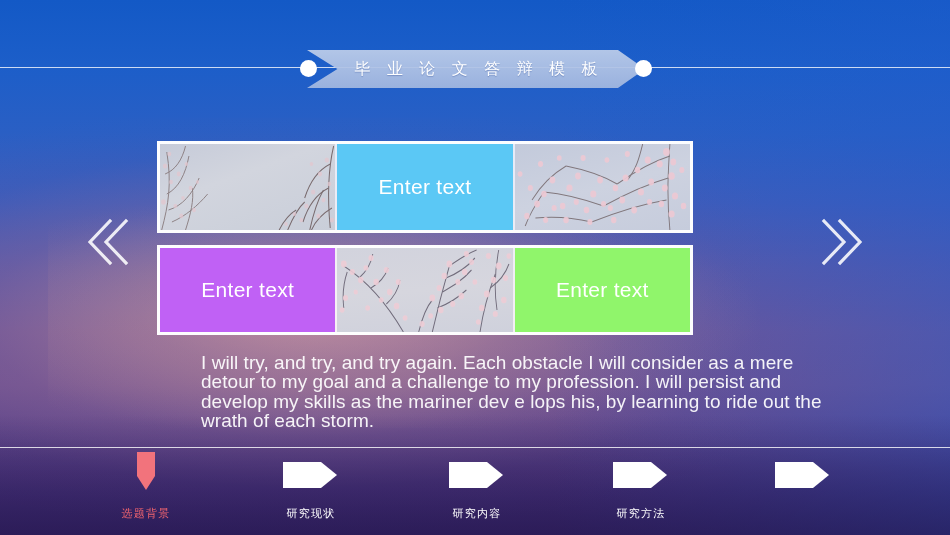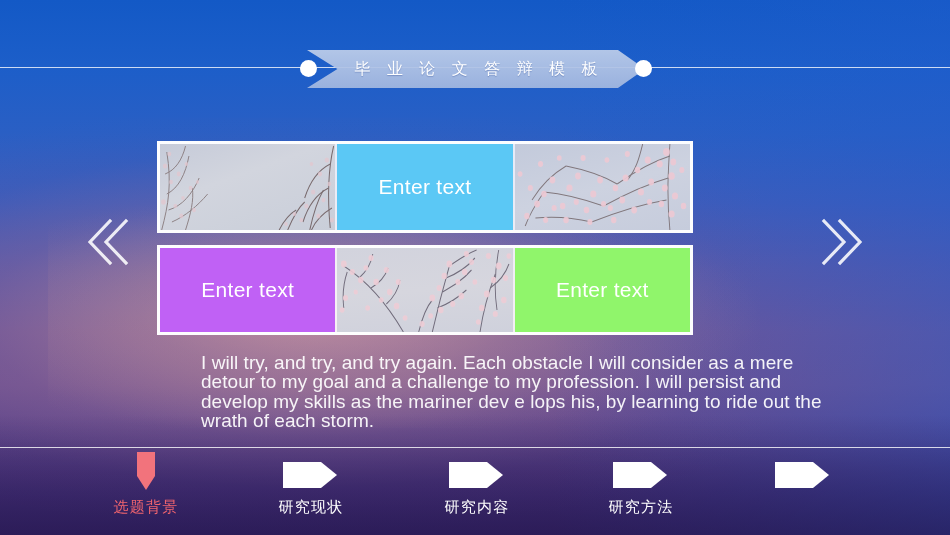--- a/index.html
+++ b/index.html
@@ -237,24 +237,24 @@
     text-align: center;
     cursor: pointer;
   }
   .nav-icon {
     height: 42px;
     display: flex;
     align-items: flex-start;
     justify-content: center;
   }
   .nav-label {
-    font-size: 15px;
+    font-size: 11px;
     letter-spacing: 1.2px;
     color: #ffffff;
-    margin-top: 4px;
+    margin-top: 12px;
   }
   .nav-item.active .nav-label { color: #f0646e; }
 </style>
 </head>
 <body>
 
 <div id="slide">
 
   <div class="bg-base"></div>
   <div class="bg-glow"></div>

